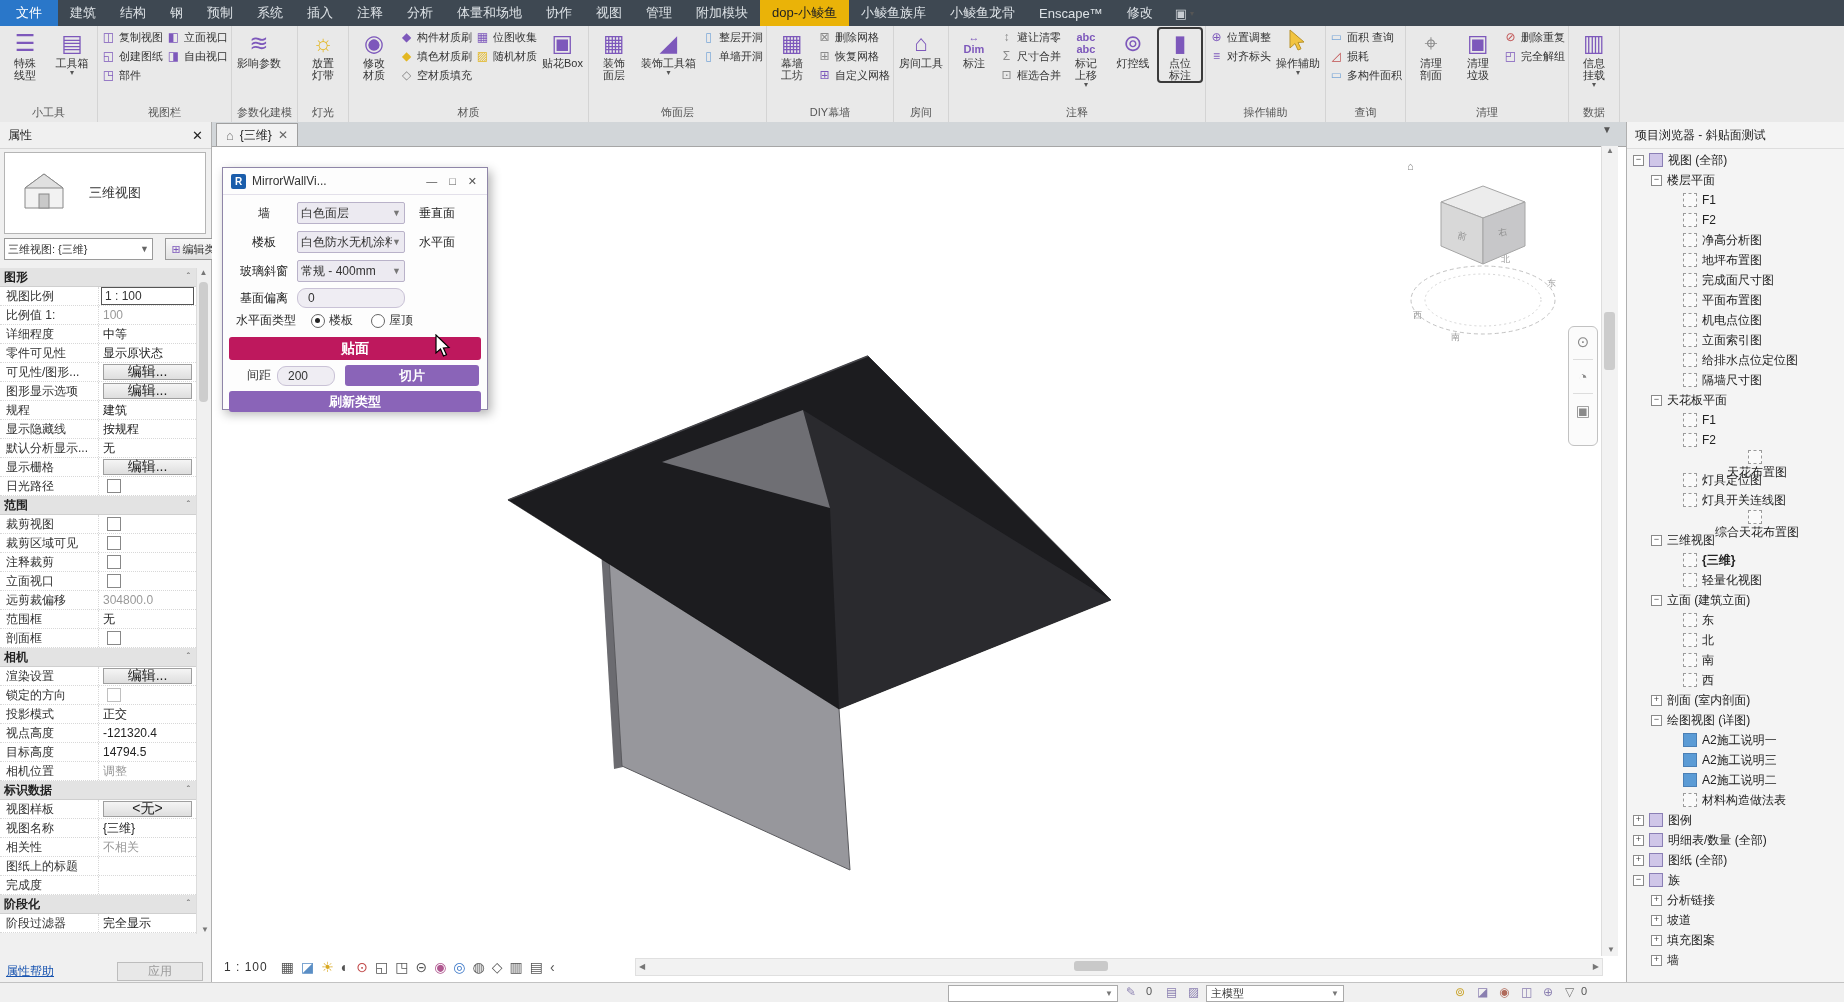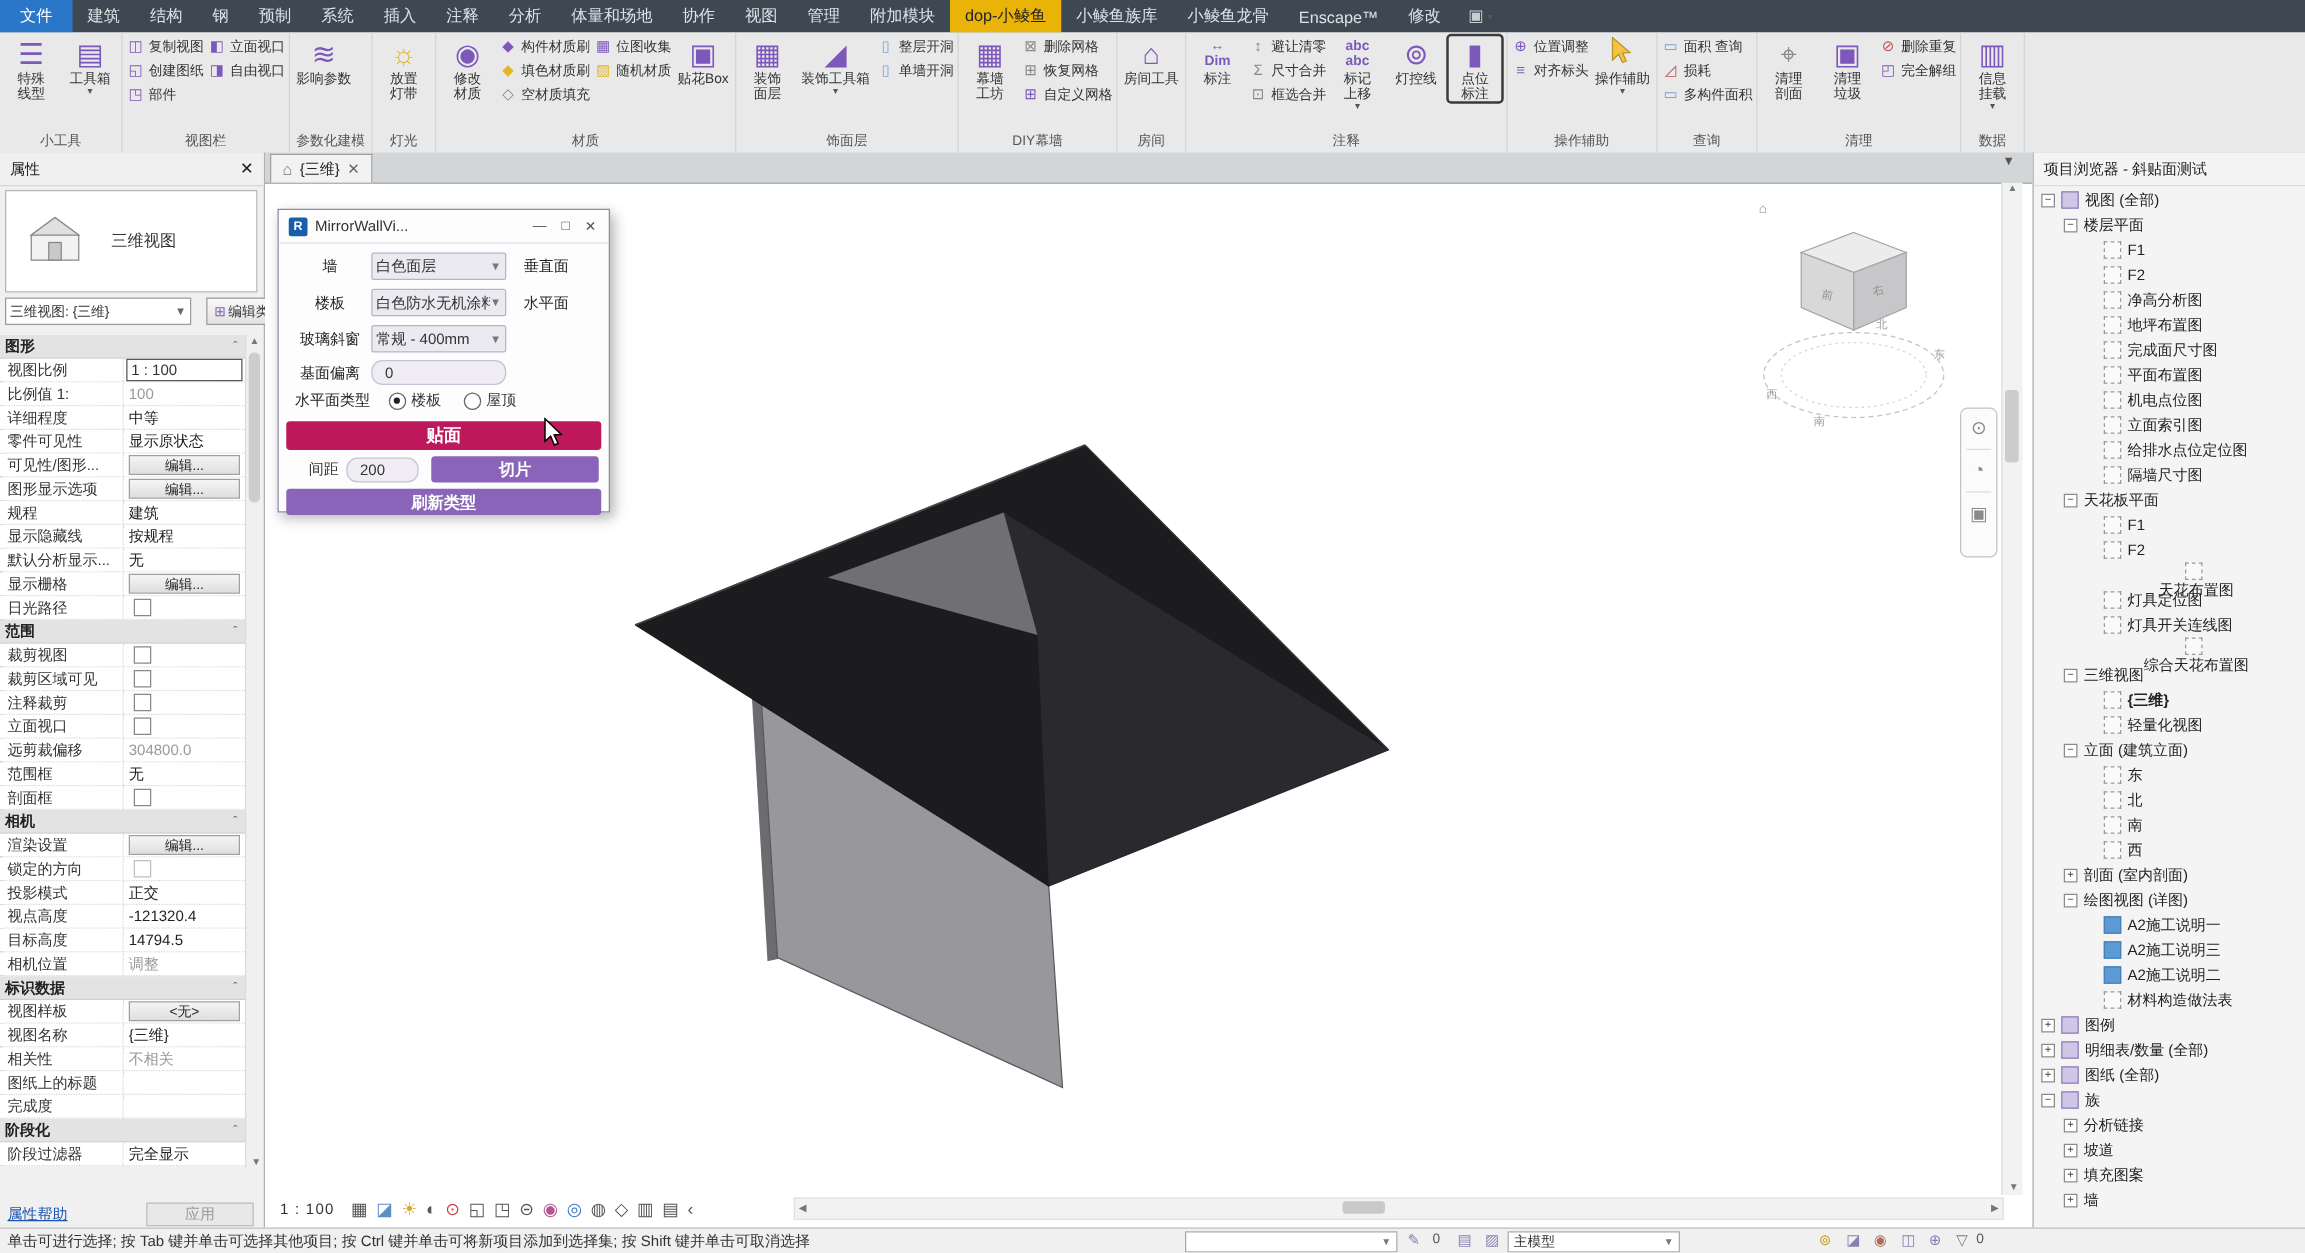--- a/index.html
+++ b/index.html
@@ -35,21 +35,21 @@
 .selcombo{flex:1;background:#fff;border:1px solid #9a9a9a;display:flex;align-items:center;font-size:11px;padding:0 3px;white-space:nowrap;overflow:hidden}
 .selcombo .chev{margin-left:auto;color:#666;font-size:9px}
 .edittype{width:66px;background:linear-gradient(#f8f8f8,#e2e2e2);border:1px solid #9a9a9a;display:flex;align-items:center;justify-content:center;font-size:11px;gap:2px;white-space:nowrap;overflow:hidden}
 #pgrid{position:absolute;left:0;top:146px;width:196px}
 .psec{height:18px;background:#e3e3e3;border-bottom:1px solid #cfcfcf;display:flex;align-items:center;font-weight:bold;color:#222;padding-left:4px;font-size:12px}
 .psec .carup{margin-left:auto;margin-right:6px;font-weight:normal;color:#666;font-size:10px}
 .prow{display:flex;height:18px;border-bottom:1px dotted #d8d8d8;background:#fff;align-items:stretch;font-size:12px}
 .pname{width:92px;padding-left:6px;color:#333;white-space:nowrap;overflow:hidden;border-right:1px dotted #d8d8d8;display:flex;align-items:center}
 .pval{flex:1;display:flex;align-items:center;padding-left:4px;color:#222;white-space:nowrap;overflow:hidden}
 .pval.gray{color:#999}
-.pbtn{flex:1;margin:1px 4px;background:linear-gradient(#f5f5f5,#dedede);border:1px solid #9f9f9f;font-size:11px;display:flex;align-items:center;justify-content:center;color:#222}
+.pbtn{flex:1;margin:1px 4px;background:linear-gradient(#f5f5f5,#dedede);border:1px solid #9f9f9f;font-size:14px;display:flex;align-items:center;justify-content:center;color:#222}
 .pcheck{width:12px;height:12px;border:1px solid #888;background:#fff;margin-left:4px}
 .pcheck.gray{border-color:#c0c0c0}
 .pinput{flex:1;margin:0 2px;border:1px solid #555;background:#fff;display:flex;align-items:center;padding-left:3px}
 #pscroll{position:absolute;left:196px;top:146px;width:13px;height:666px;background:#f0f0f0;border-left:1px solid #dcdcdc;font-size:8px;color:#777;text-align:center}
 #pscroll .thumb{position:absolute;left:2px;top:14px;width:9px;height:120px;background:#cdcdcd;border-radius:4px}
 .pfoot{position:absolute;left:0;top:838px;width:100%;height:22px;display:flex;align-items:center}
 .phelp{color:#1a55b0;text-decoration:underline;padding-left:6px;font-size:12px}
 .papply{margin-left:auto;margin-right:8px;width:84px;height:17px;background:#e8e8e8;border:1px solid #bdbdbd;color:#9a9a9a;display:flex;align-items:center;justify-content:center;font-size:12px}
 
 #canvas{position:absolute;left:212px;top:122px;width:1414px;height:860px;background:#fff}
@@ -876,21 +876,20 @@
         <span>填充图案</span>
       </div>
       <div class="trow" style="padding-left: 24px;">
         <div class="texp">+</div>
         <span>墙</span>
       </div>
     </div>
 </div>
 
 <div id="statusbar">
-  <span class="hint">单击可进行选择; 按 Tab 键并单击可选择其他项目; 按 Ctrl 键并单击可将新项目添加到选择集; 按 Shift 键并单击可取消选择</span>
   <div class="scombo" style="left:948px;width:160px">
       <span class="chev">▼</span>
     </div>
   <span class="sico" style="left:1126px">✎</span>
   <span class="sico" style="left:1146px;color:#555;font-size:11px">0</span>
   <span class="sico" style="left:1166px">▤</span>
   <span class="sico" style="left:1188px">▨</span>
   <div class="scombo" style="left:1206px;width:128px">
     <span>主模型</span>
     <span class="chev">▼</span>

